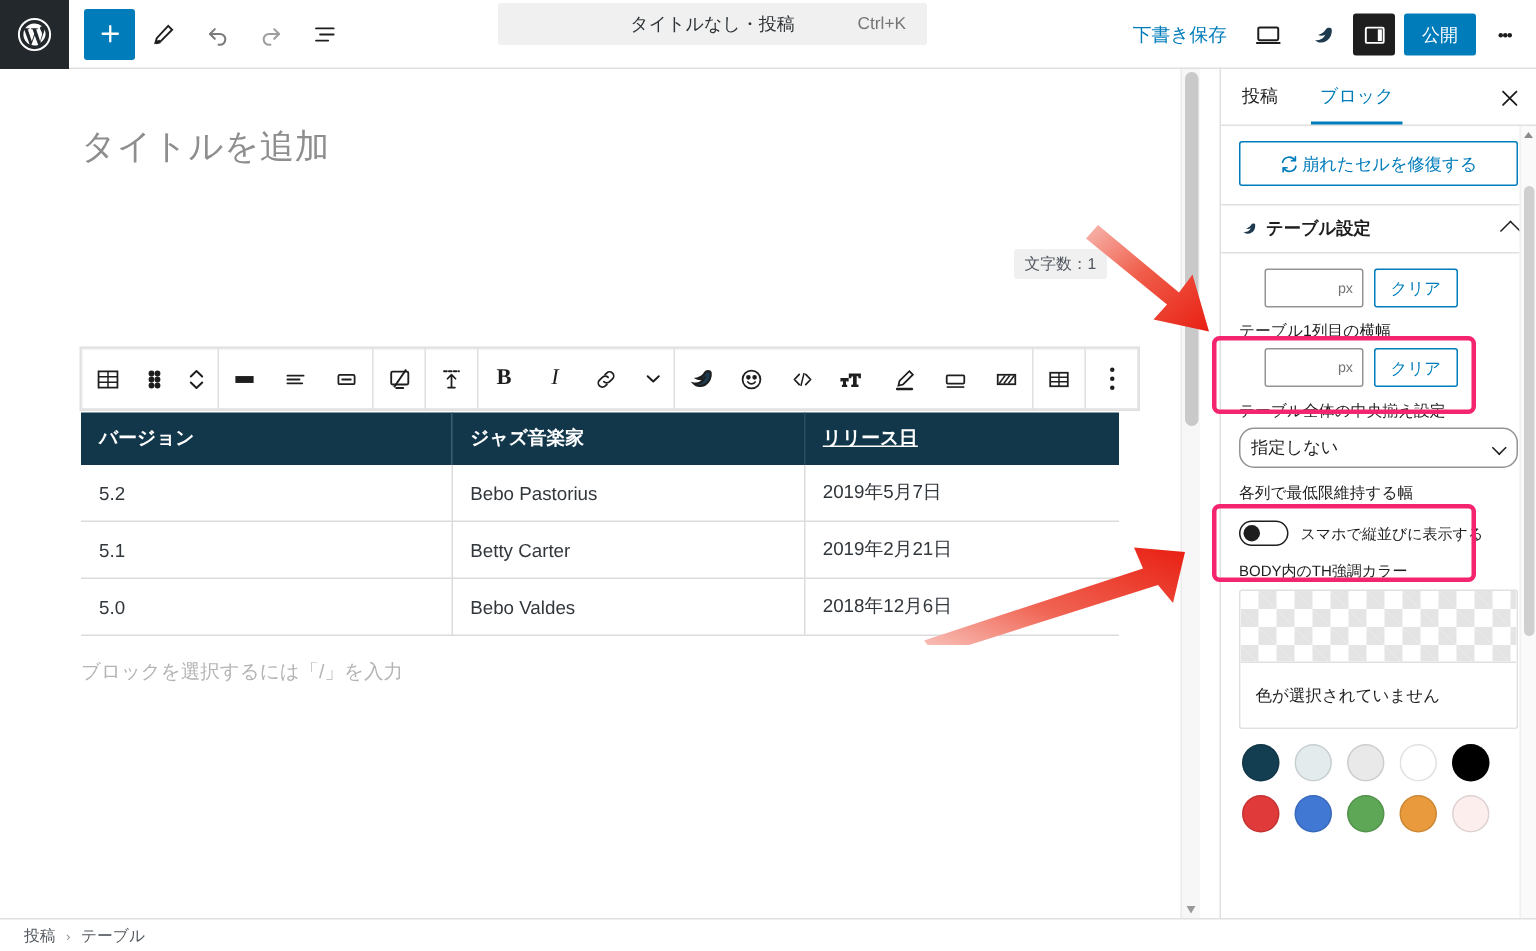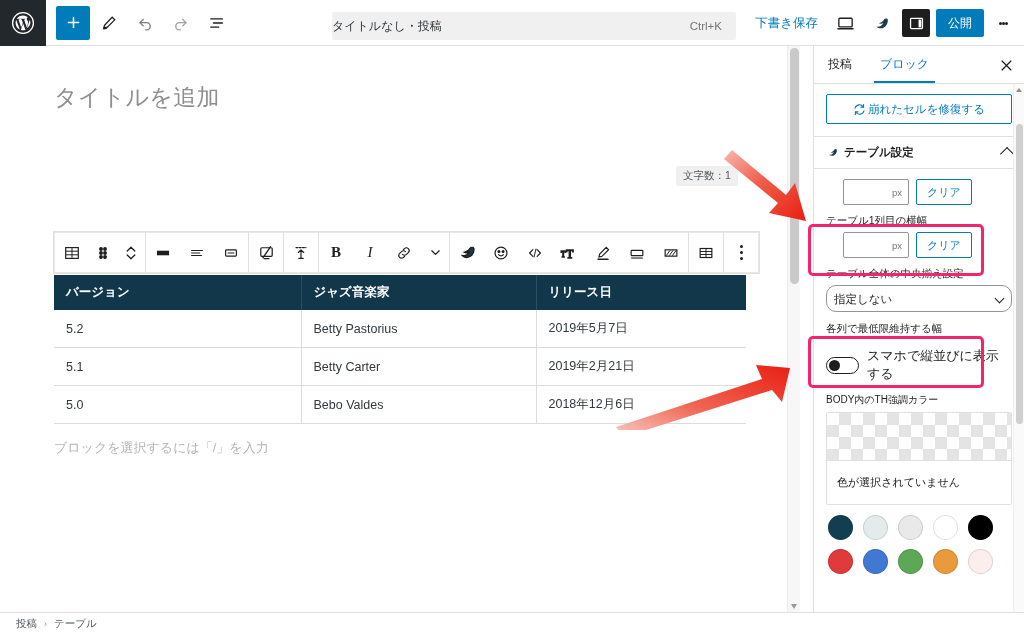--- a/index.html
+++ b/index.html
@@ -28,23 +28,23 @@
   .tb-left { display: flex; align-items: center; gap: 2px; padding-left: 10px; }
   .tb-btn {
     width: 34px; height: 34px; display: flex; align-items: center; justify-content: center;
     background: transparent; border: none; border-radius: 2px; cursor: pointer;
   }
   .tb-btn.primary { background: #007cba; border-radius: 2px; }
   .tb-btn.primary svg { stroke: #fff; }
   .tb-btn svg { stroke: #1e1e1e; fill: none; stroke-width: 1.6; }
 
   .title-pill {
-    position: absolute; left: 332px; top: 12px; width: 404px; height: 28px;
+    position: absolute; left: 332px; top: 2px; width: 286px; height: 28px;
     background: #f0f0f0; border-radius: 2px;
-    display: flex; align-items: center; 
+    display: flex; align-items: center; justify-content: center;
     font-size: 12px; color: #32373c; cursor: pointer;
   }
   .title-pill .pill-label { font-size: 12px; color: #2d3337; }
   .title-pill .pill-short {
     position: absolute; right: 14px; font-size: 11.5px; color: #757575;
   }
 
   .tb-right {
     position: absolute; right: 8px; top: 0; height: 46px;
     display: flex; align-items: center; gap: 6px;
@@ -110,21 +110,21 @@
     border-right: 1px solid #2a4d61;
   }
   .wp-table th:last-child { border-right: none; }
   .wp-table td {
     padding: 10px 12px; color: #32373c; font-size: 12.5px;
     border-bottom: 1px solid #dcdcdc; border-right: 1px solid #dcdcdc;
     background: #fff;
   }
   .wp-table td:last-child { border-right: none; }
   .wp-table tr td:first-child { border-left: none; }
-  .col-a { width: 247px; } .col-b { width: 235px; } .col-c { width: 210px; }
+  .col-a { width: 247px; } .col-b { width: 235px; } .col-c { width: 210px; text-decoration: underline; }
 
   .block-hint {
     position: absolute; left: 54px; top: 393px;
     font-size: 13px; color: #b4b4b4;
   }
 
   
   .canvas-sb {
     position: absolute; top: 46px; right: 224px; width: 13px; height: 566px;
     background: #f7f7f7; border-left: 1px solid #ececec;
@@ -218,21 +218,21 @@
 
   .toggle-row { display: flex; align-items: center; gap: 8px; margin: 11px 0 10px; }
   .toggle {
     width: 33px; height: 17px; border-radius: 9px; background: #fff;
     border: 1px solid #1e1e1e; position: relative; cursor: pointer; flex: 0 0 33px;
   }
   .toggle .knob {
     position: absolute; left: 2px; top: 2px; width: 11px; height: 11px;
     border-radius: 50%; background: #1e1e1e;
   }
-  .toggle-label { font-size: 13px; color: #1e1e1e; }
+  .toggle-label { font-size: 10px; color: #1e1e1e; }
 
   .color-label { font-size: 10px; color: #1e1e1e; margin: 6px 0 5px; display: block; }
   .color-box { border: 1px solid #e0e0e0; border-radius: 2px; overflow: hidden; }
   .checker {
     height: 47px;
     background-image:
       linear-gradient(45deg, #e4e4e4 25%, transparent 25%, transparent 75%, #e4e4e4 75%),
       linear-gradient(45deg, #e4e4e4 25%, transparent 25%, transparent 75%, #e4e4e4 75%);
     background-size: 24px 24px;
     background-position: 0 0, 12px 12px;
@@ -504,21 +504,21 @@
       <thead>
         <tr>
           <th class="col-a">バージョン</th>
           <th class="col-b">ジャズ音楽家</th>
           <th class="col-c">リリース日</th>
         </tr>
       </thead>
       <tbody>
         <tr>
           <td>5.2</td>
-          <td>Betty Pastorius</td>
+          <td>Bebo Pastorius</td>
           <td>2019年5月7日</td>
         </tr>
         <tr>
           <td>5.1</td>
           <td>Betty Carter</td>
           <td>2019年2月21日</td>
         </tr>
         <tr>
           <td>5.0</td>
           <td>Bebo Valdes</td>

